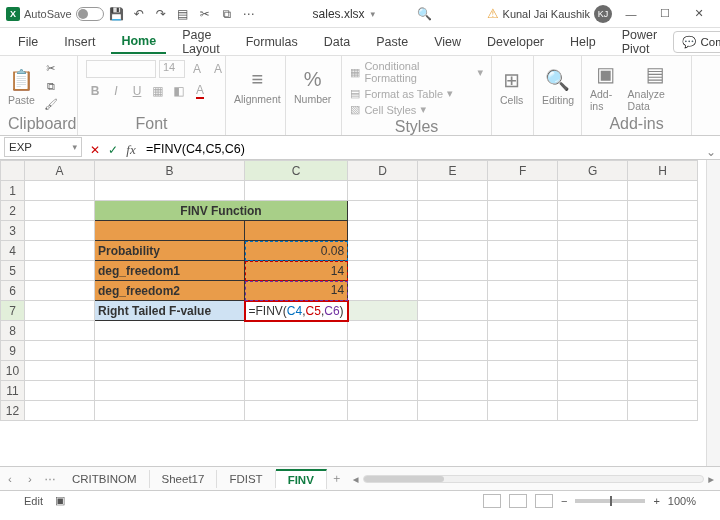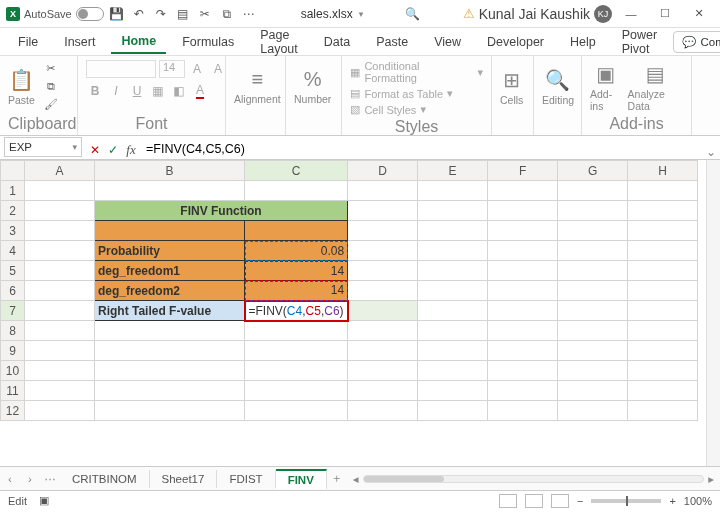--- a/index.html
+++ b/index.html
@@ -9,21 +9,21 @@
   .titlebar .center { flex: 1 1 auto; display:flex; justify-content:center; align-items:center; gap:6px; }
   .titlebar .right { display:flex; align-items:center; gap:4px; flex:0 0 auto; }
   .excel-icon { width:14px; height:14px; background:#107c41; color:#fff; font-size:9px; display:flex; align-items:center; justify-content:center; border-radius:2px; font-weight:bold; }
   .autosave { font-size:11px; color:#555; }
   .toggle { width:28px; height:14px; border:1px solid #999; border-radius:7px; position:relative; background:#fff; }
   .toggle::after { content:""; width:10px; height:10px; background:#999; border-radius:50%; position:absolute; left:1px; top:1px; }
   .qat-btn { width:18px; height:18px; display:flex; align-items:center; justify-content:center; color:#555; font-size:12px; cursor:pointer; }
   .filename { font-size:12px; color:#333; }
   .search-icon { font-size:12px; color:#555; }
   .warn-icon { color:#e8a33d; font-size:13px; }
-  .user { font-size:14px; color:#444; }
+  .user { font-size:11px; color:#444; }
   .avatar { width:18px; height:18px; border-radius:50%; background:#6b6b6b; color:#fff; font-size:9px; display:flex; align-items:center; justify-content:center; }
   .win-btn { width:30px; height:26px; display:flex; align-items:center; justify-content:center; font-size:11px; color:#555; cursor:pointer; }
   .menubar { display:flex; align-items:center; height:28px; padding:0 8px; gap:6px; border-bottom:1px solid #e0e0e0; }
   .menu-item { padding:4px 10px; font-size:12.5px; color:#444; cursor:pointer; }
   .menu-item.active { color:#107c41; border-bottom:2px solid #107c41; font-weight:600; }
   .comments-btn { margin-left:auto; border:1px solid #ccc; border-radius:4px; padding:3px 8px; font-size:11.5px; display:flex; align-items:center; gap:4px; cursor:pointer; }
   .ribbon { display:flex; height:80px; border-bottom:1px solid #ccc; background:#fdfdfd; }
   .group { border-right:1px solid #e0e0e0; padding:4px 8px 2px 8px; display:flex; flex-direction:column; justify-content:space-between; }
   .group-body { flex:1; display:flex; align-items:center; gap:6px; }
   .group-label { font-size:16px; color:#888; text-align:center; padding-top:2px; }
@@ -64,21 +64,21 @@
   .marquee-p { outline:1.5px dashed #7030a0; outline-offset:-1px; }
   .sel-light { background:#e8f1e4; }
   .vscroll { width:14px; background:#f5f5f5; border-left:1px solid #ddd; }
   .tabs { display:flex; align-items:center; height:24px; border-top:1px solid #ccc; background:#fafafa; font-size:11.5px; }
   .tabnav { width:20px; text-align:center; color:#888; cursor:pointer; }
   .sheet-tab { padding:3px 12px; border-right:1px solid #ddd; cursor:pointer; color:#555; }
   .sheet-tab.active { background:#fff; border-top:2px solid #107c41; color:#107c41; font-weight:600; }
   .hscroll-track { flex:1; display:flex; align-items:center; padding:0 6px; }
   .hscroll-bar { height:8px; background:#f0f0f0; border:1px solid #ddd; border-radius:4px; flex:1; position:relative; }
   .hscroll-thumb { position:absolute; left:0; width:80px; height:100%; background:#cfcfcf; border-radius:4px; }
-  .status { display:flex; align-items:center; height:20px; border-top:1px solid #ccc; font-size:11px; color:#555; padding:0 8px; gap:12px; }
+  .status { display:flex; align-items:center; height:20px; border-top:1px solid #ccc; font-size:11px; color:#555; padding:0 24px; gap:12px; }
   .status .right { margin-left:auto; display:flex; gap:8px; align-items:center; }
   .viewbtn { width:18px; height:14px; border:1px solid #bbb; background:#fff; cursor:pointer; }
   .zoom-slider { width:70px; height:4px; background:#ccc; position:relative; }
   .zoom-slider::after { content:""; position:absolute; left:50%; top:-3px; width:2px; height:10px; background:#666; }
 </style>
 </head>
 <body>
 
 <div class="titlebar">
   <div class="left">
@@ -106,22 +106,22 @@
     <div class="win-btn">—</div>
     <div class="win-btn">☐</div>
     <div class="win-btn">✕</div>
   </div>
 </div>
 
 <div class="menubar">
   <div class="menu-item">File</div>
   <div class="menu-item">Insert</div>
   <div class="menu-item active">Home</div>
+  <div class="menu-item">Page Layout</div>
   <div class="menu-item">Formulas</div>
-  <div class="menu-item">Page Layout</div>
   <div class="menu-item">Data</div>
   <div class="menu-item">Paste</div>
   <div class="menu-item">View</div>
   <div class="menu-item">Developer</div>
   <div class="menu-item">Help</div>
   <div class="menu-item">Power Pivot</div>
   <div class="comments-btn">💬 <span>Comments</span></div>
 
 </div>
 

